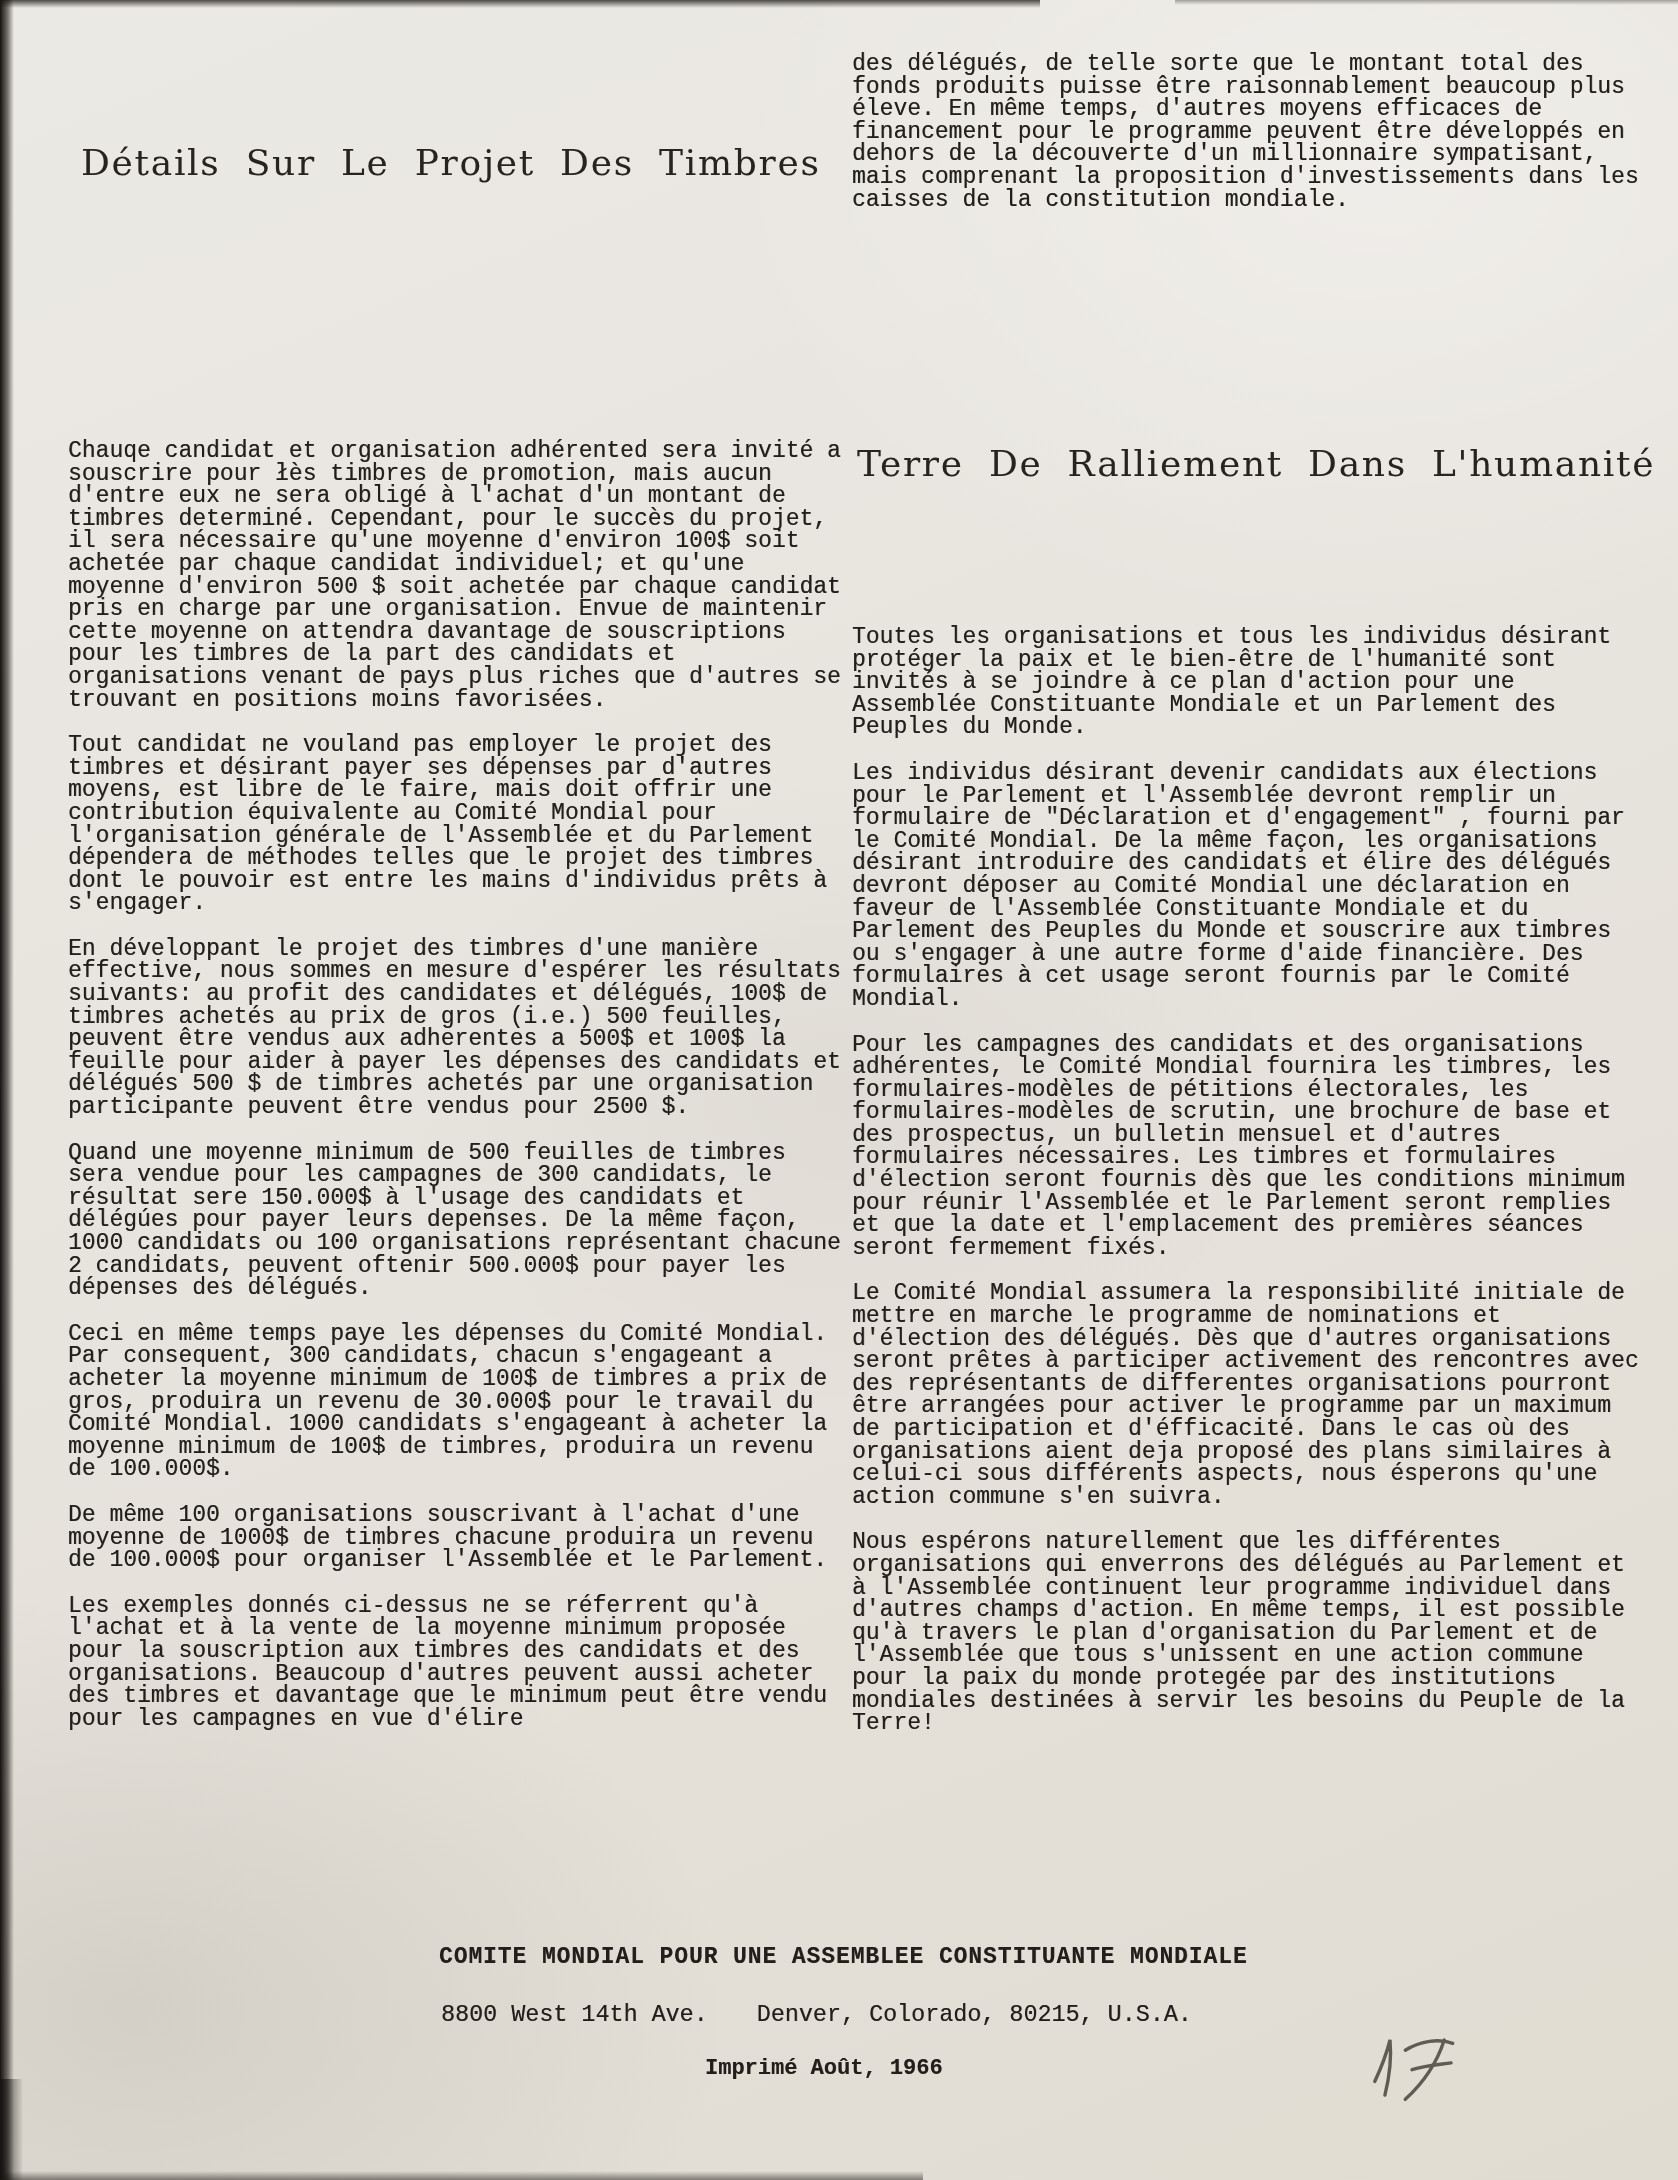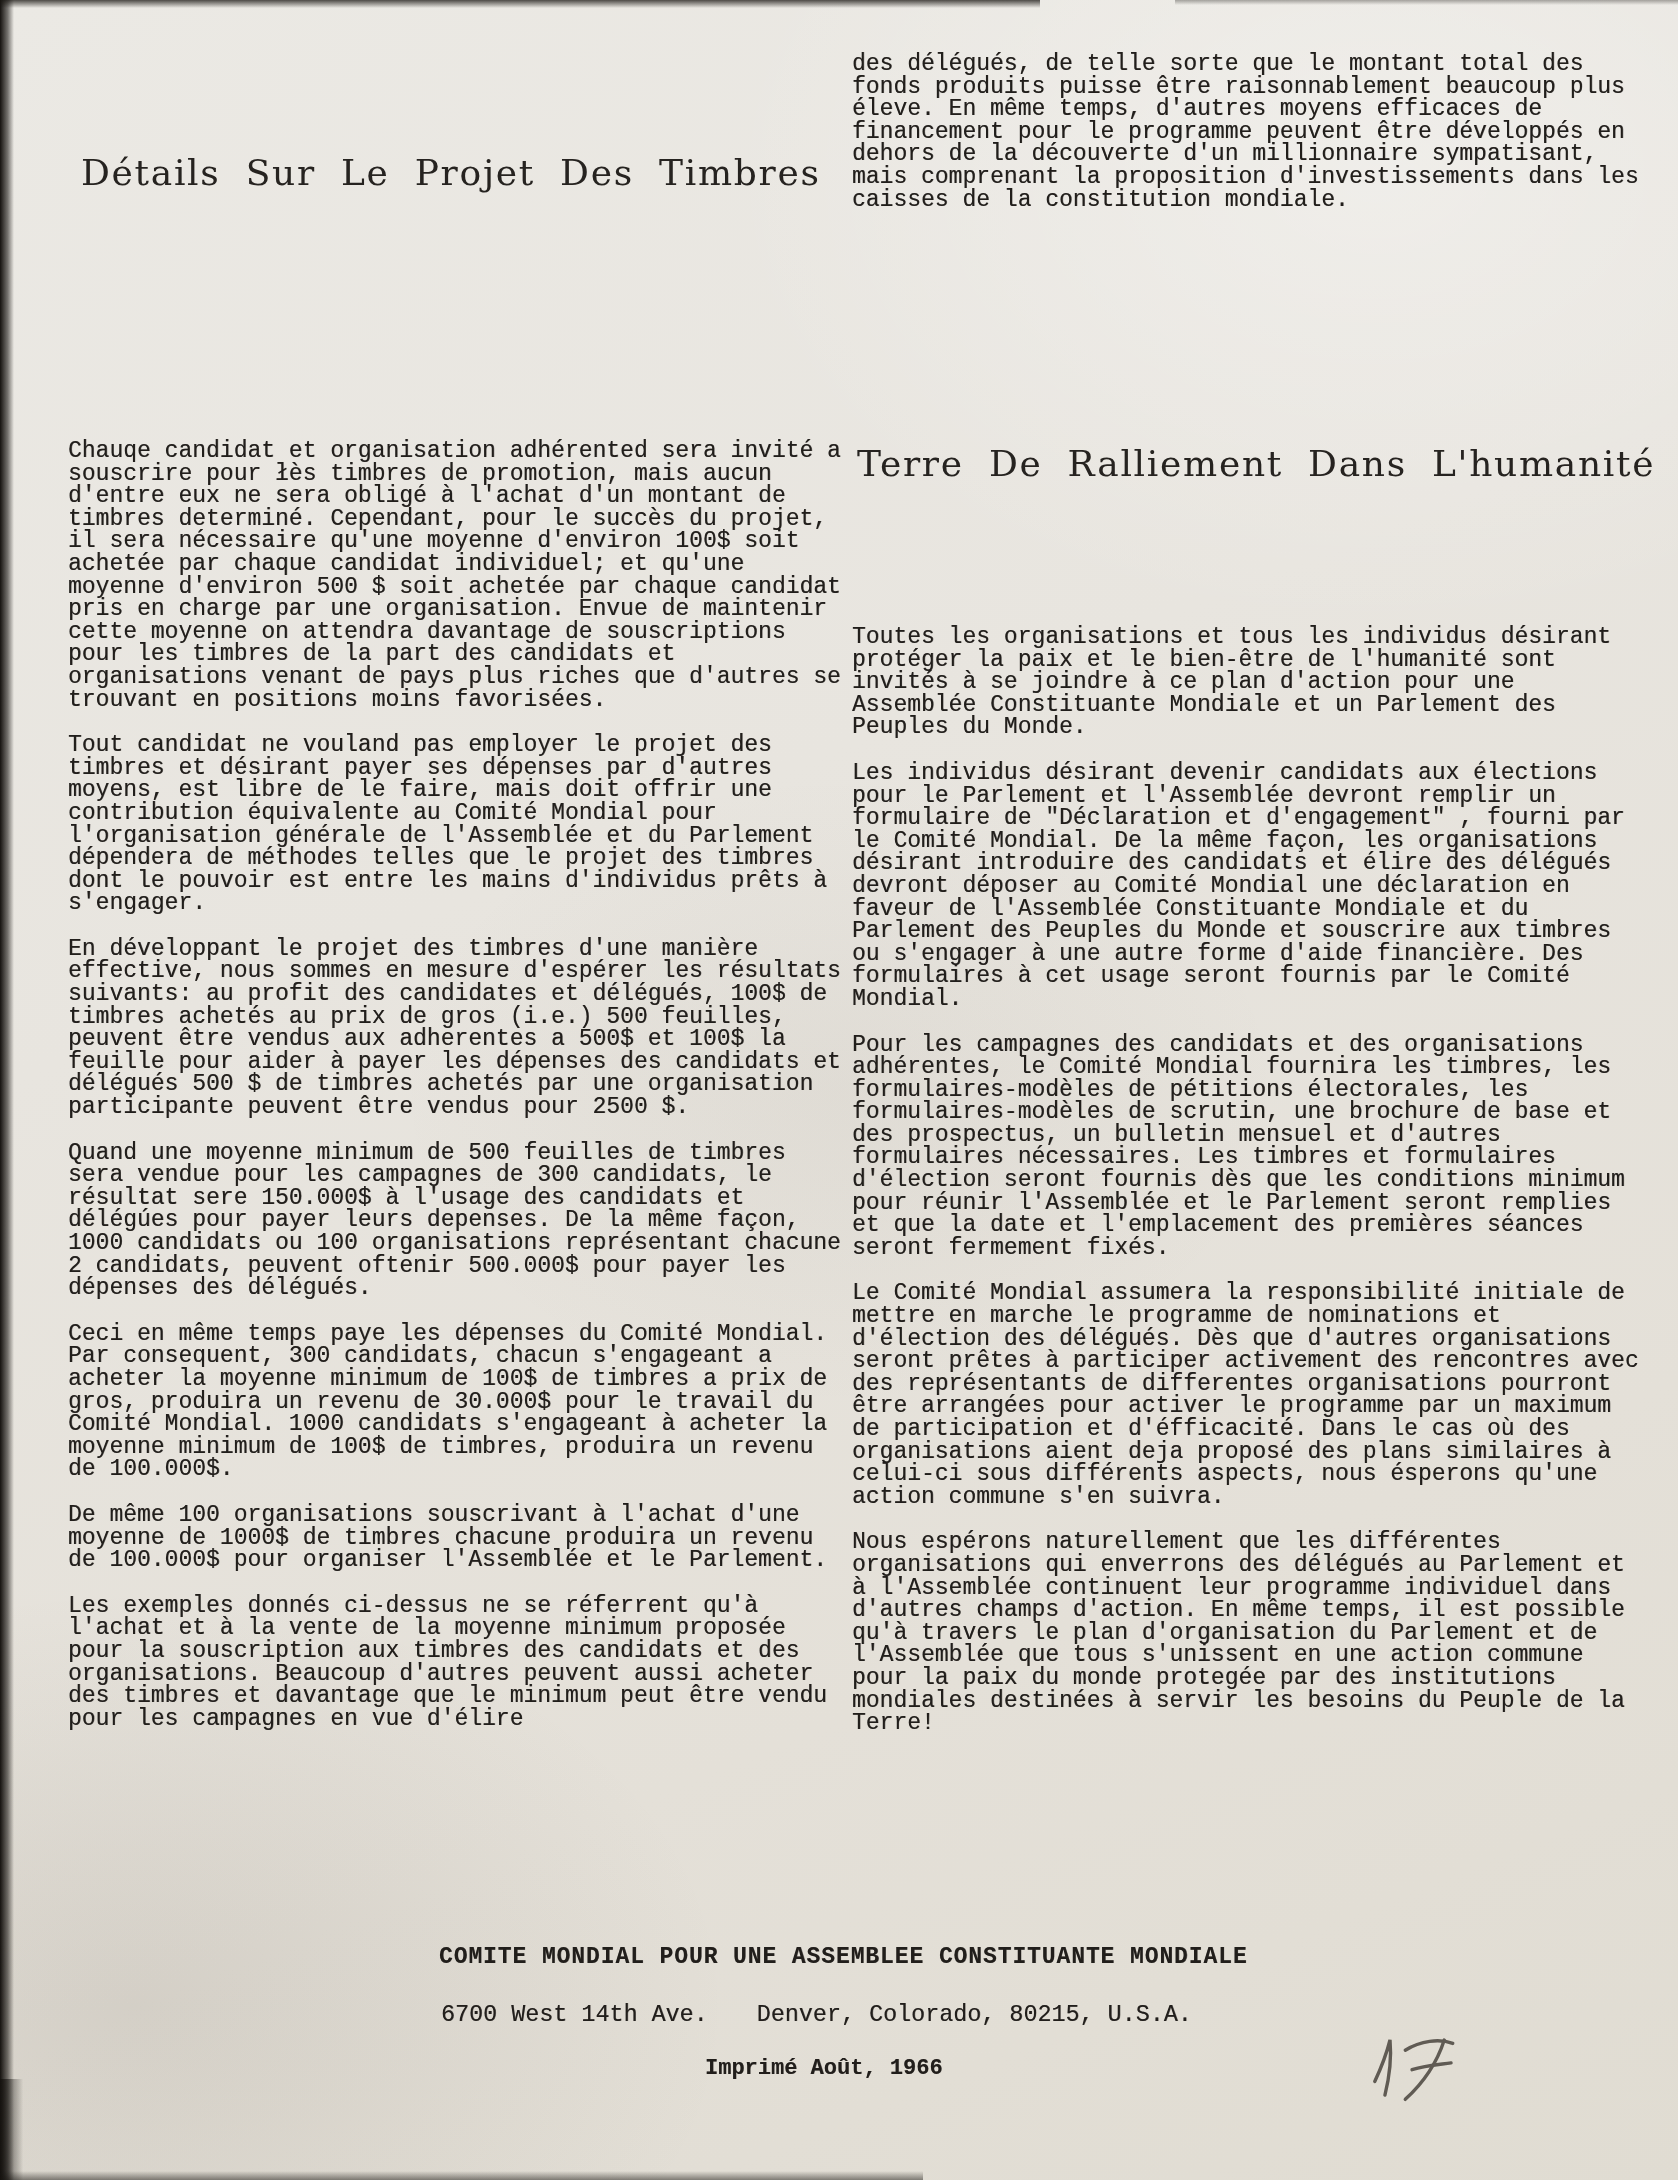--- a/index.html
+++ b/index.html
@@ -45,21 +45,21 @@
     position: absolute;
     margin: 0;
     font-family: "DejaVu Serif", serif;
     font-weight: normal;
     font-size: 36px;
     letter-spacing: 1.7px;
     word-spacing: 12px;
     color: #262320;
     white-space: nowrap;
   }
-  .title-left  { left: 81px;  top: 152px; }
+  .title-left  { left: 81px;  top: 142px; }
   .title-right { left: 857px; top: 443px; }
 
   .body-col { position: absolute; font-size: 23px; line-height: 22.6px; }
   .body-col p {
     margin: 0 0 23px 0;
     text-shadow: 0.4px 0.3px 0 rgba(33,30,27,0.55);
   }
   .col-right-intro { left: 852px; top: 53px;  width: 794px; }
   .col-left-body   { left: 68px;   top: 440px; width: 785px; }
   .col-right-body  { left: 852px; top: 626px; width: 797px; }
@@ -122,21 +122,21 @@
   <div class="body-col col-right-body">
     <p>Toutes les organisations et tous les individus désirant protéger la paix et le bien-être de l'humanité sont invités à se joindre à ce plan d'action pour une Assemblée Constituante Mondiale et un Parlement des Peuples du Monde.</p>
     <p>Les individus désirant devenir candidats aux élections pour le Parlement et l'Assemblée devront remplir un formulaire de "Déclaration et d'engagement" , fourni par le Comité Mondial. De la même façon, les organisations désirant introduire des candidats et élire des délégués devront déposer au Comité Mondial une déclaration en faveur de l'Assemblée Constituante Mondiale et du Parlement des Peuples du Monde et souscrire aux timbres ou s'engager à une autre forme d'aide financière. Des formulaires à cet usage seront fournis par le Comité Mondial.</p>
     <p>Pour les campagnes des candidats et des organisations adhérentes, le Comité Mondial fournira les timbres, les formulaires-modèles de pétitions électorales, les formulaires-modèles de scrutin, une brochure de base et des prospectus, un bulletin mensuel et d'autres formulaires nécessaires. Les timbres et formulaires d'élection seront fournis dès que les conditions minimum pour réunir l'Assemblée et le Parlement seront remplies et que la date et l'emplacement des premières séances seront fermement fixés.</p>
     <p>Le Comité Mondial assumera la responsibilité initiale de mettre en marche le programme de nominations et d'élection des délégués. Dès que d'autres organisations seront prêtes à participer activement des rencontres avec des représentants de differentes organisations pourront être arrangées pour activer le programme par un maximum de participation et d'éfficacité. Dans le cas où des organisations aient deja proposé des plans similaires à celui-ci sous différents aspects, nous ésperons qu'une action commune s'en suivra.</p>
     <p>Nous espérons naturellement que les différentes organisations qui enverrons des délégués au Parlement et à l'Assemblée continuent leur programme individuel dans d'autres champs d'action. En même temps, il est possible qu'à travers le plan d'organisation du Parlement et de l'Assemblée que tous s'unissent en une action commune pour la paix du monde protegée par des institutions mondiales destinées à servir les besoins du Peuple de la Terre!</p>
   </div>
 
   <div class="footer-org">COMITE MONDIAL POUR UNE ASSEMBLEE CONSTITUANTE MONDIALE</div>
   <div class="footer-addr">
-    <span>6700 West 14th Ave.</span><span class="addr-gap"></span><span>Denver, Colorado, 80215, U.S.A.</span>
+    <span>8800 West 14th Ave.</span><span class="addr-gap"></span><span>Denver, Colorado, 80215, U.S.A.</span>
   </div>
   <div class="footer-printed">Imprimé Août, 1966</div>
 
   <svg class="handwritten" viewBox="0 0 160 105" role="img" aria-label="17">
     <g fill="none" stroke="#443f38" stroke-width="4" stroke-linecap="round" opacity="0.82">
       <path d="M16,62 C23,47 30,29 34,13 C36,35 33,58 28,78"></path>
       <path d="M52,25 C70,14 92,11 108,17"></path>
       <path d="M98,13 C90,38 74,63 52,83"></path>
       <path d="M60,48 C76,43 92,42 106,40"></path>
     </g>

